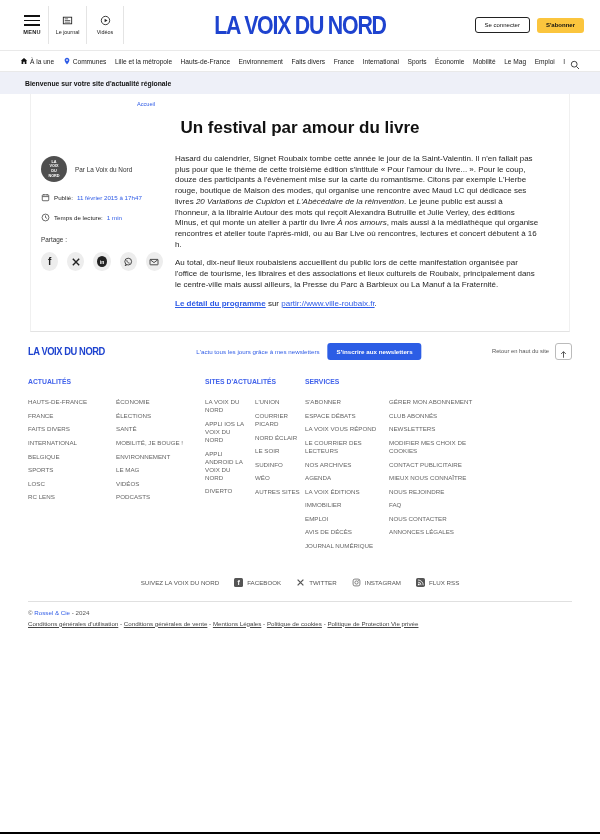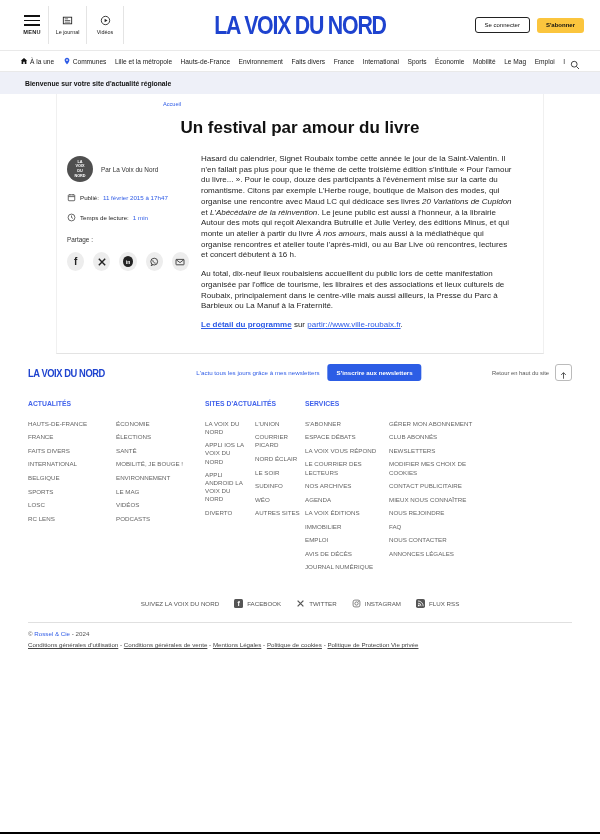--- a/index.html
+++ b/index.html
@@ -30,21 +30,21 @@
   .nav-items{display:flex;align-items:center;gap:8.5px;flex:1;font-size:6.6px;color:#222;white-space:nowrap;}
   .nav-item{display:flex;align-items:center;gap:2px;cursor:pointer;}
   .nic{width:8px;height:8px;display:inline-flex;color:#111;}
   .nic.blue{color:var(--link);}
   .search-btn{width:10px;height:10px;color:#333;cursor:pointer;flex-shrink:0;}
 
   
   .banner{display:flex;align-items:center;height:22px;background:var(--banner);padding-left:25px;font-size:6.8px;font-weight:bold;color:#111;}
 
   
-  .card{position:relative;margin:0 56px;border-left:1px solid #f0f0f0;border-right:1px solid #f0f0f0;border-bottom:1px solid #e3e3e3;background:#fff;padding-bottom:14px;}
+  .card{position:relative;margin:0 30px;border-left:1px solid #f0f0f0;border-right:1px solid #f0f0f0;border-bottom:1px solid #e3e3e3;background:#fff;padding-bottom:14px;}
   .crumb{position:absolute;left:106px;top:7px;font-size:5.6px;color:var(--link);text-decoration:none;cursor:pointer;}
   .title{text-align:center;font-size:17px;font-weight:bold;color:#111;padding:24px 40px 8px;}
   .cols{display:flex;padding:6px 30px 0 10px;}
   .meta{width:122px;flex-shrink:0;}
   .author{display:flex;align-items:center;gap:8px;margin-top:4px;}
   .avatar{width:26px;height:26px;border-radius:50%;background:#4f4f4f;color:#fff;display:flex;align-items:center;justify-content:center;text-align:center;font-size:3.8px;font-weight:bold;line-height:1.25;}
   .avatar span{display:block;width:15px;}
   .byline{font-size:6.4px;color:#333;}
   .meta-row{display:flex;align-items:center;gap:4px;font-size:6.2px;color:#222;margin-top:11px;}
   .meta-row .mic{width:9px;height:9px;color:#333;flex-shrink:0;}

